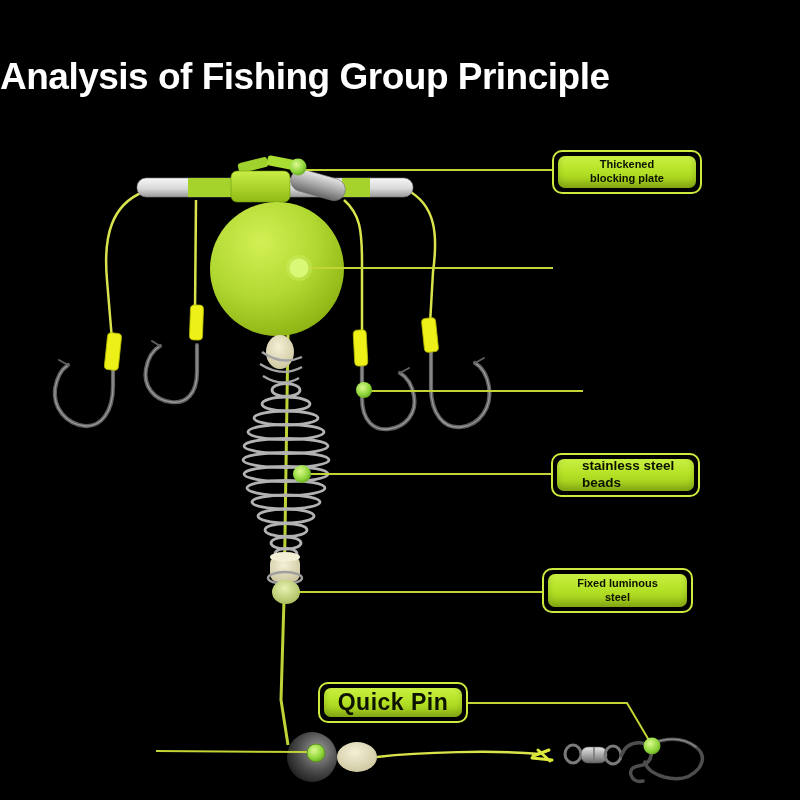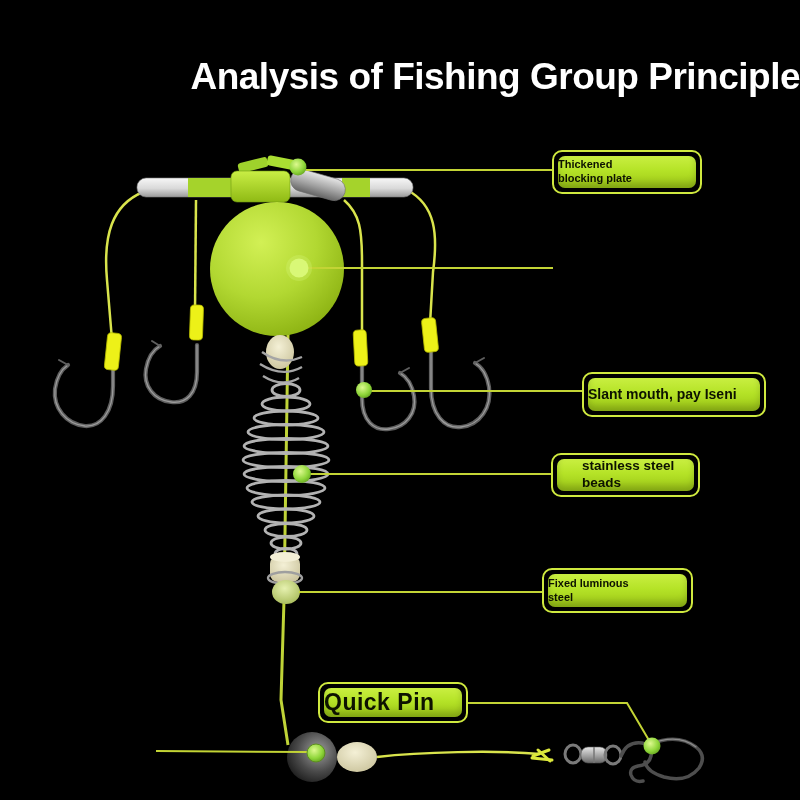--- a/index.html
+++ b/index.html
@@ -1,26 +1,26 @@
 <!DOCTYPE html>
 <html><head>
 <meta charset="utf-8">
 <style>
   html,body{margin:0;padding:0;background:#000;}
   #stage{position:relative;width:800px;height:800px;background:#000;overflow:hidden;
          font-family:"Liberation Sans",sans-serif;}
   #rig-svg{position:absolute;left:0;top:0;}
-  .page-title{position:absolute;left:0;top:56px;width:800px;text-align:right;
+  .page-title{position:absolute;left:0;top:56px;width:800px;text-align:left;
     color:#fff;font-size:37px;font-weight:800;letter-spacing:-0.5px;}
   .callout{position:absolute;border:2px solid #cfe93f;border-radius:10px;padding:4px;
     box-sizing:border-box;background:transparent;}
   .callout-inner{width:100%;height:100%;border-radius:7px;box-sizing:border-box;
     background:linear-gradient(180deg,#c9ef41 0%,#b5e327 45%,#9cc617 100%);
     box-shadow:inset 0 -5px 7px rgba(0,0,0,.18);
-    display:flex;flex-direction:column;justify-content:center;align-items:flex-start;
+    display:flex;flex-direction:column;justify-content:center;align-items:center;
     color:#0d1200;font-weight:bold;text-align:center;line-height:1.25;}
   .callout-inner.left{align-items:flex-start;text-align:left;padding-left:25px;}
   .callout-inner span{display:block;}
   .fs11{font-size:11px;} .fs13{font-size:13.5px;} .fs14{font-size:14px;} .fs15{font-size:14.5px;}
   .fs23{font-size:23px;letter-spacing:0.5px;}
 </style>
 </head>
 <body>
 
 <div id="stage">
@@ -189,25 +189,20 @@
   <div class="page-title">Analysis of Fishing Group Principle</div>
 
   <div class="callout" style="left:552px;top:150px;width:150px;height:44px;">
     <div class="callout-inner fs11">
       <span>Thickened</span>
       <span>blocking plate</span>
     </div>
   </div>
 
 
-  <div class="callout" style="left:582px;top:372px;width:184px;height:45px;">
-    <div class="callout-inner fs14">
-      <span>Slant mouth, pay Iseni</span>
-    </div>
-  </div>
 
   <div class="callout" style="left:551px;top:453px;width:149px;height:44px;">
     <div class="callout-inner left fs13">
       <span>stainless steel</span>
       <span>beads</span>
     </div>
   </div>
 
   <div class="callout" style="left:542px;top:568px;width:151px;height:45px;">
     <div class="callout-inner fs11">

